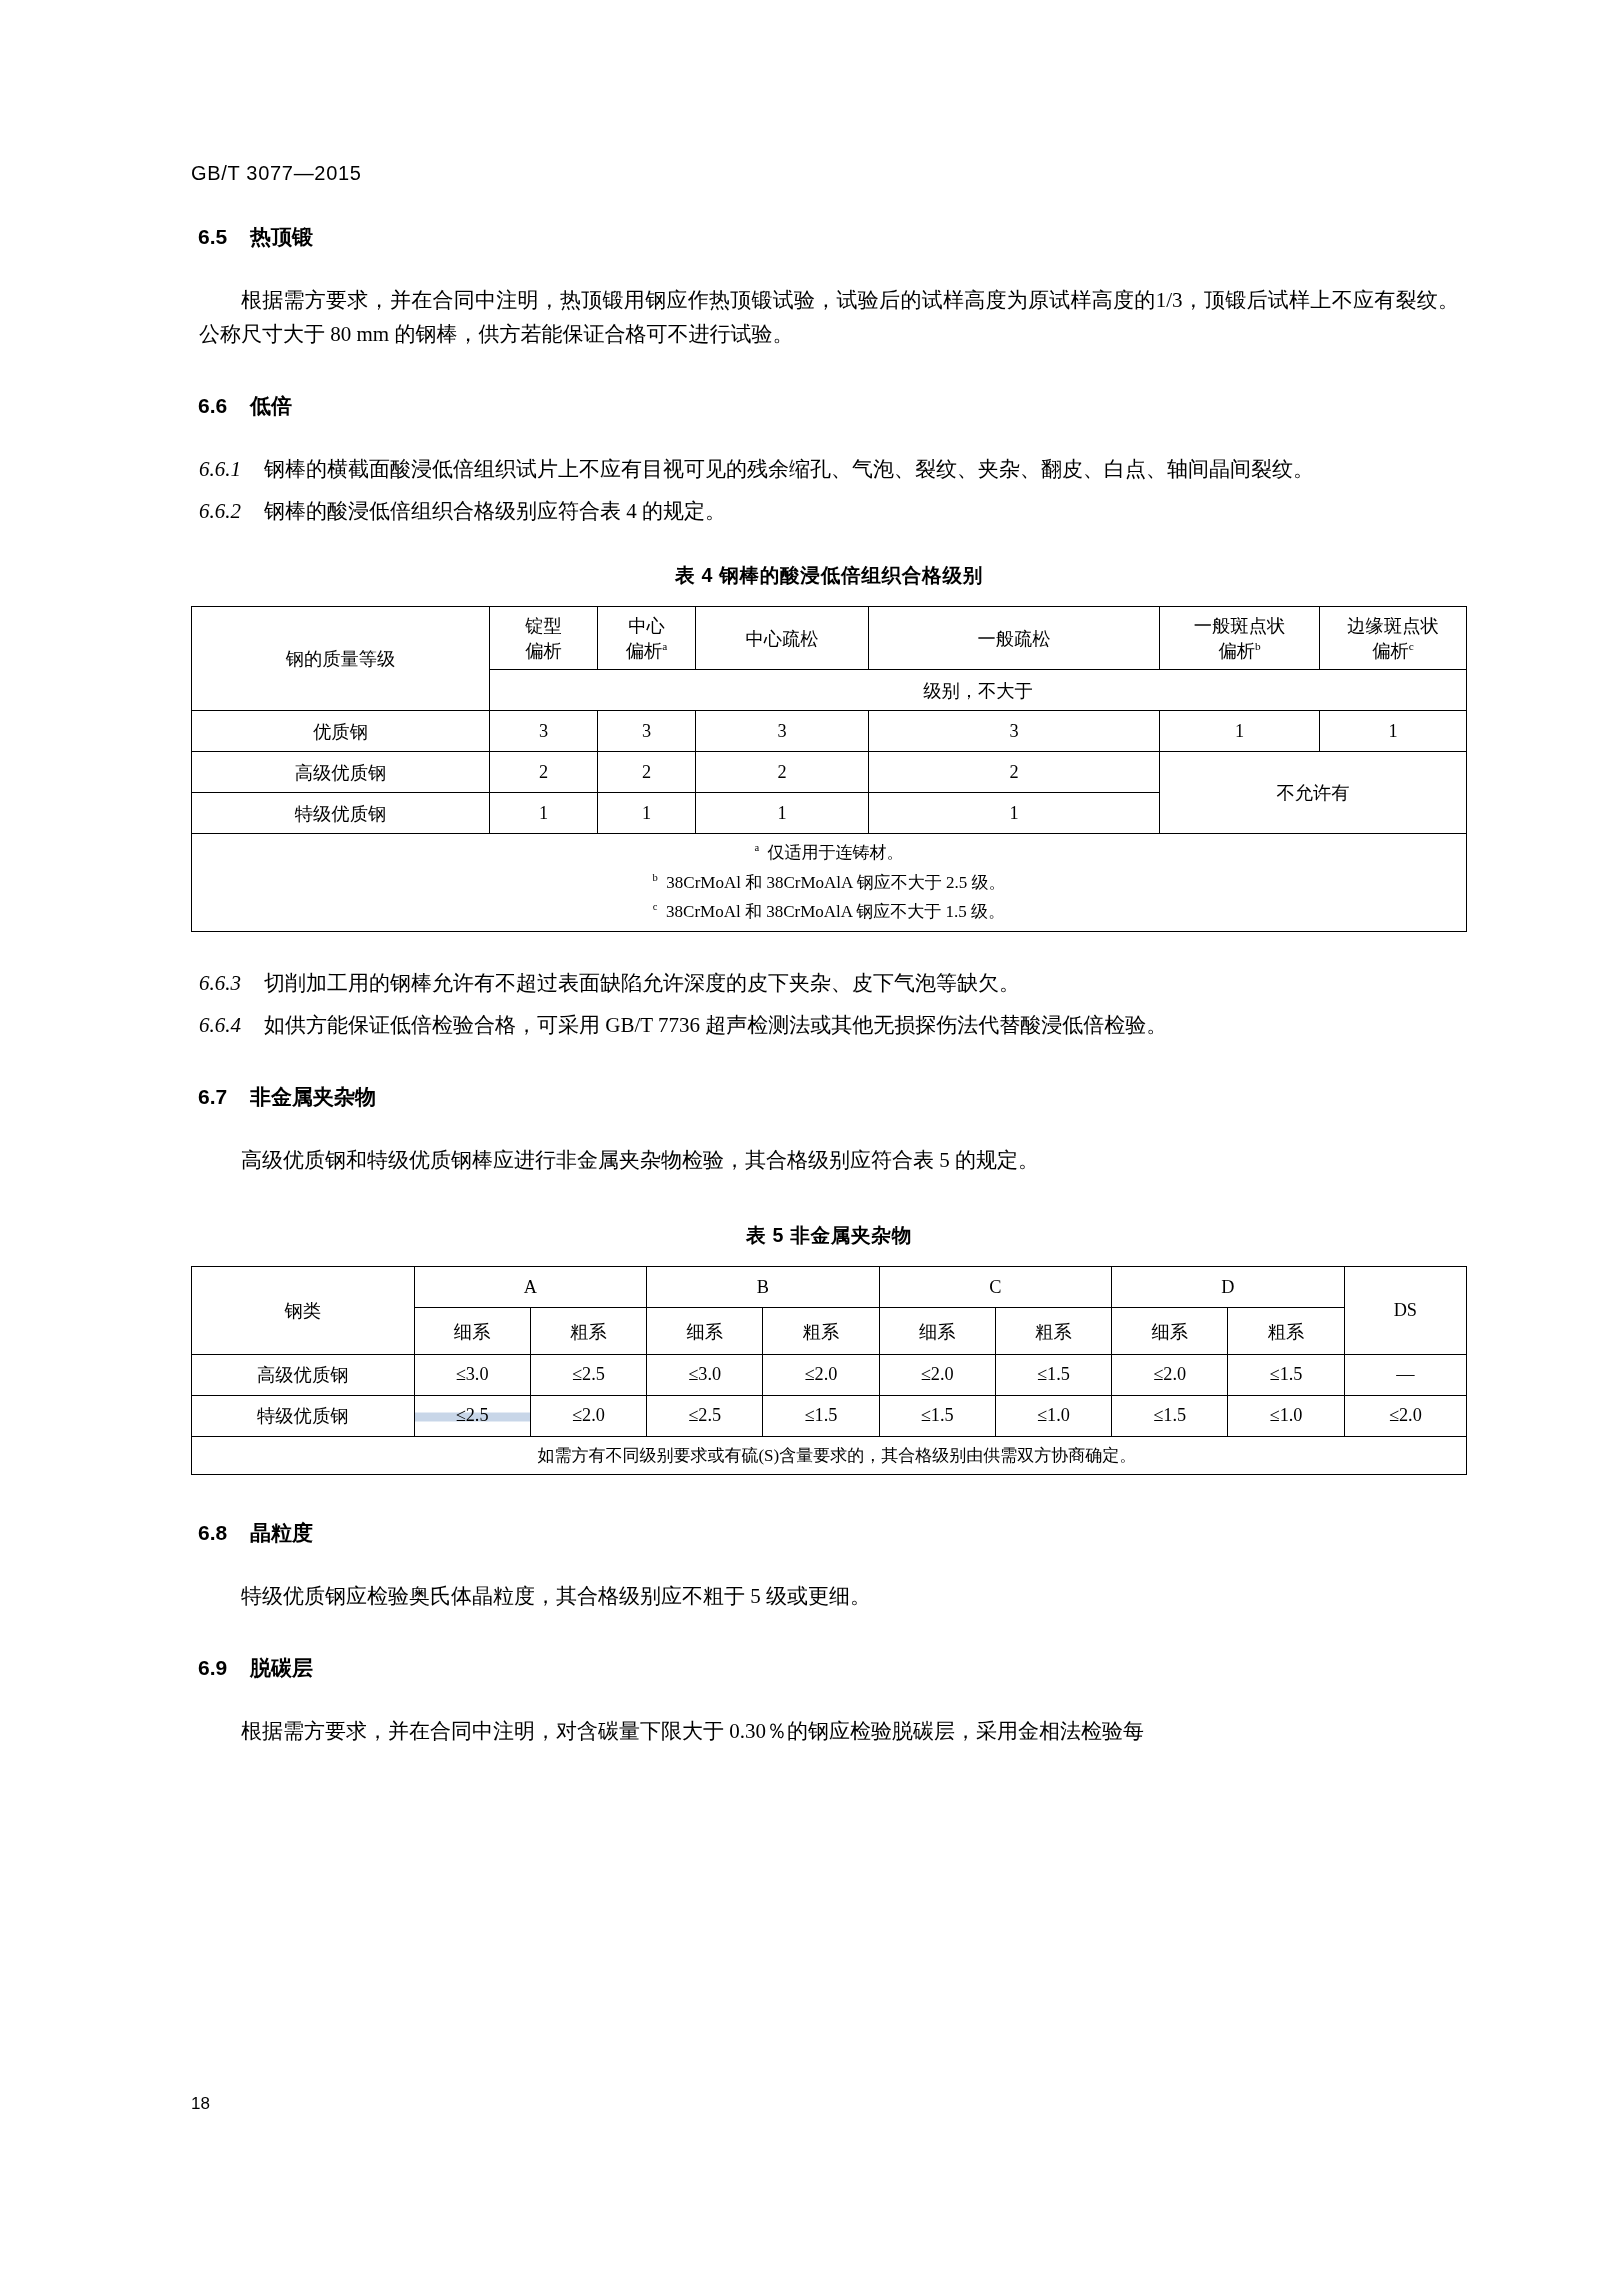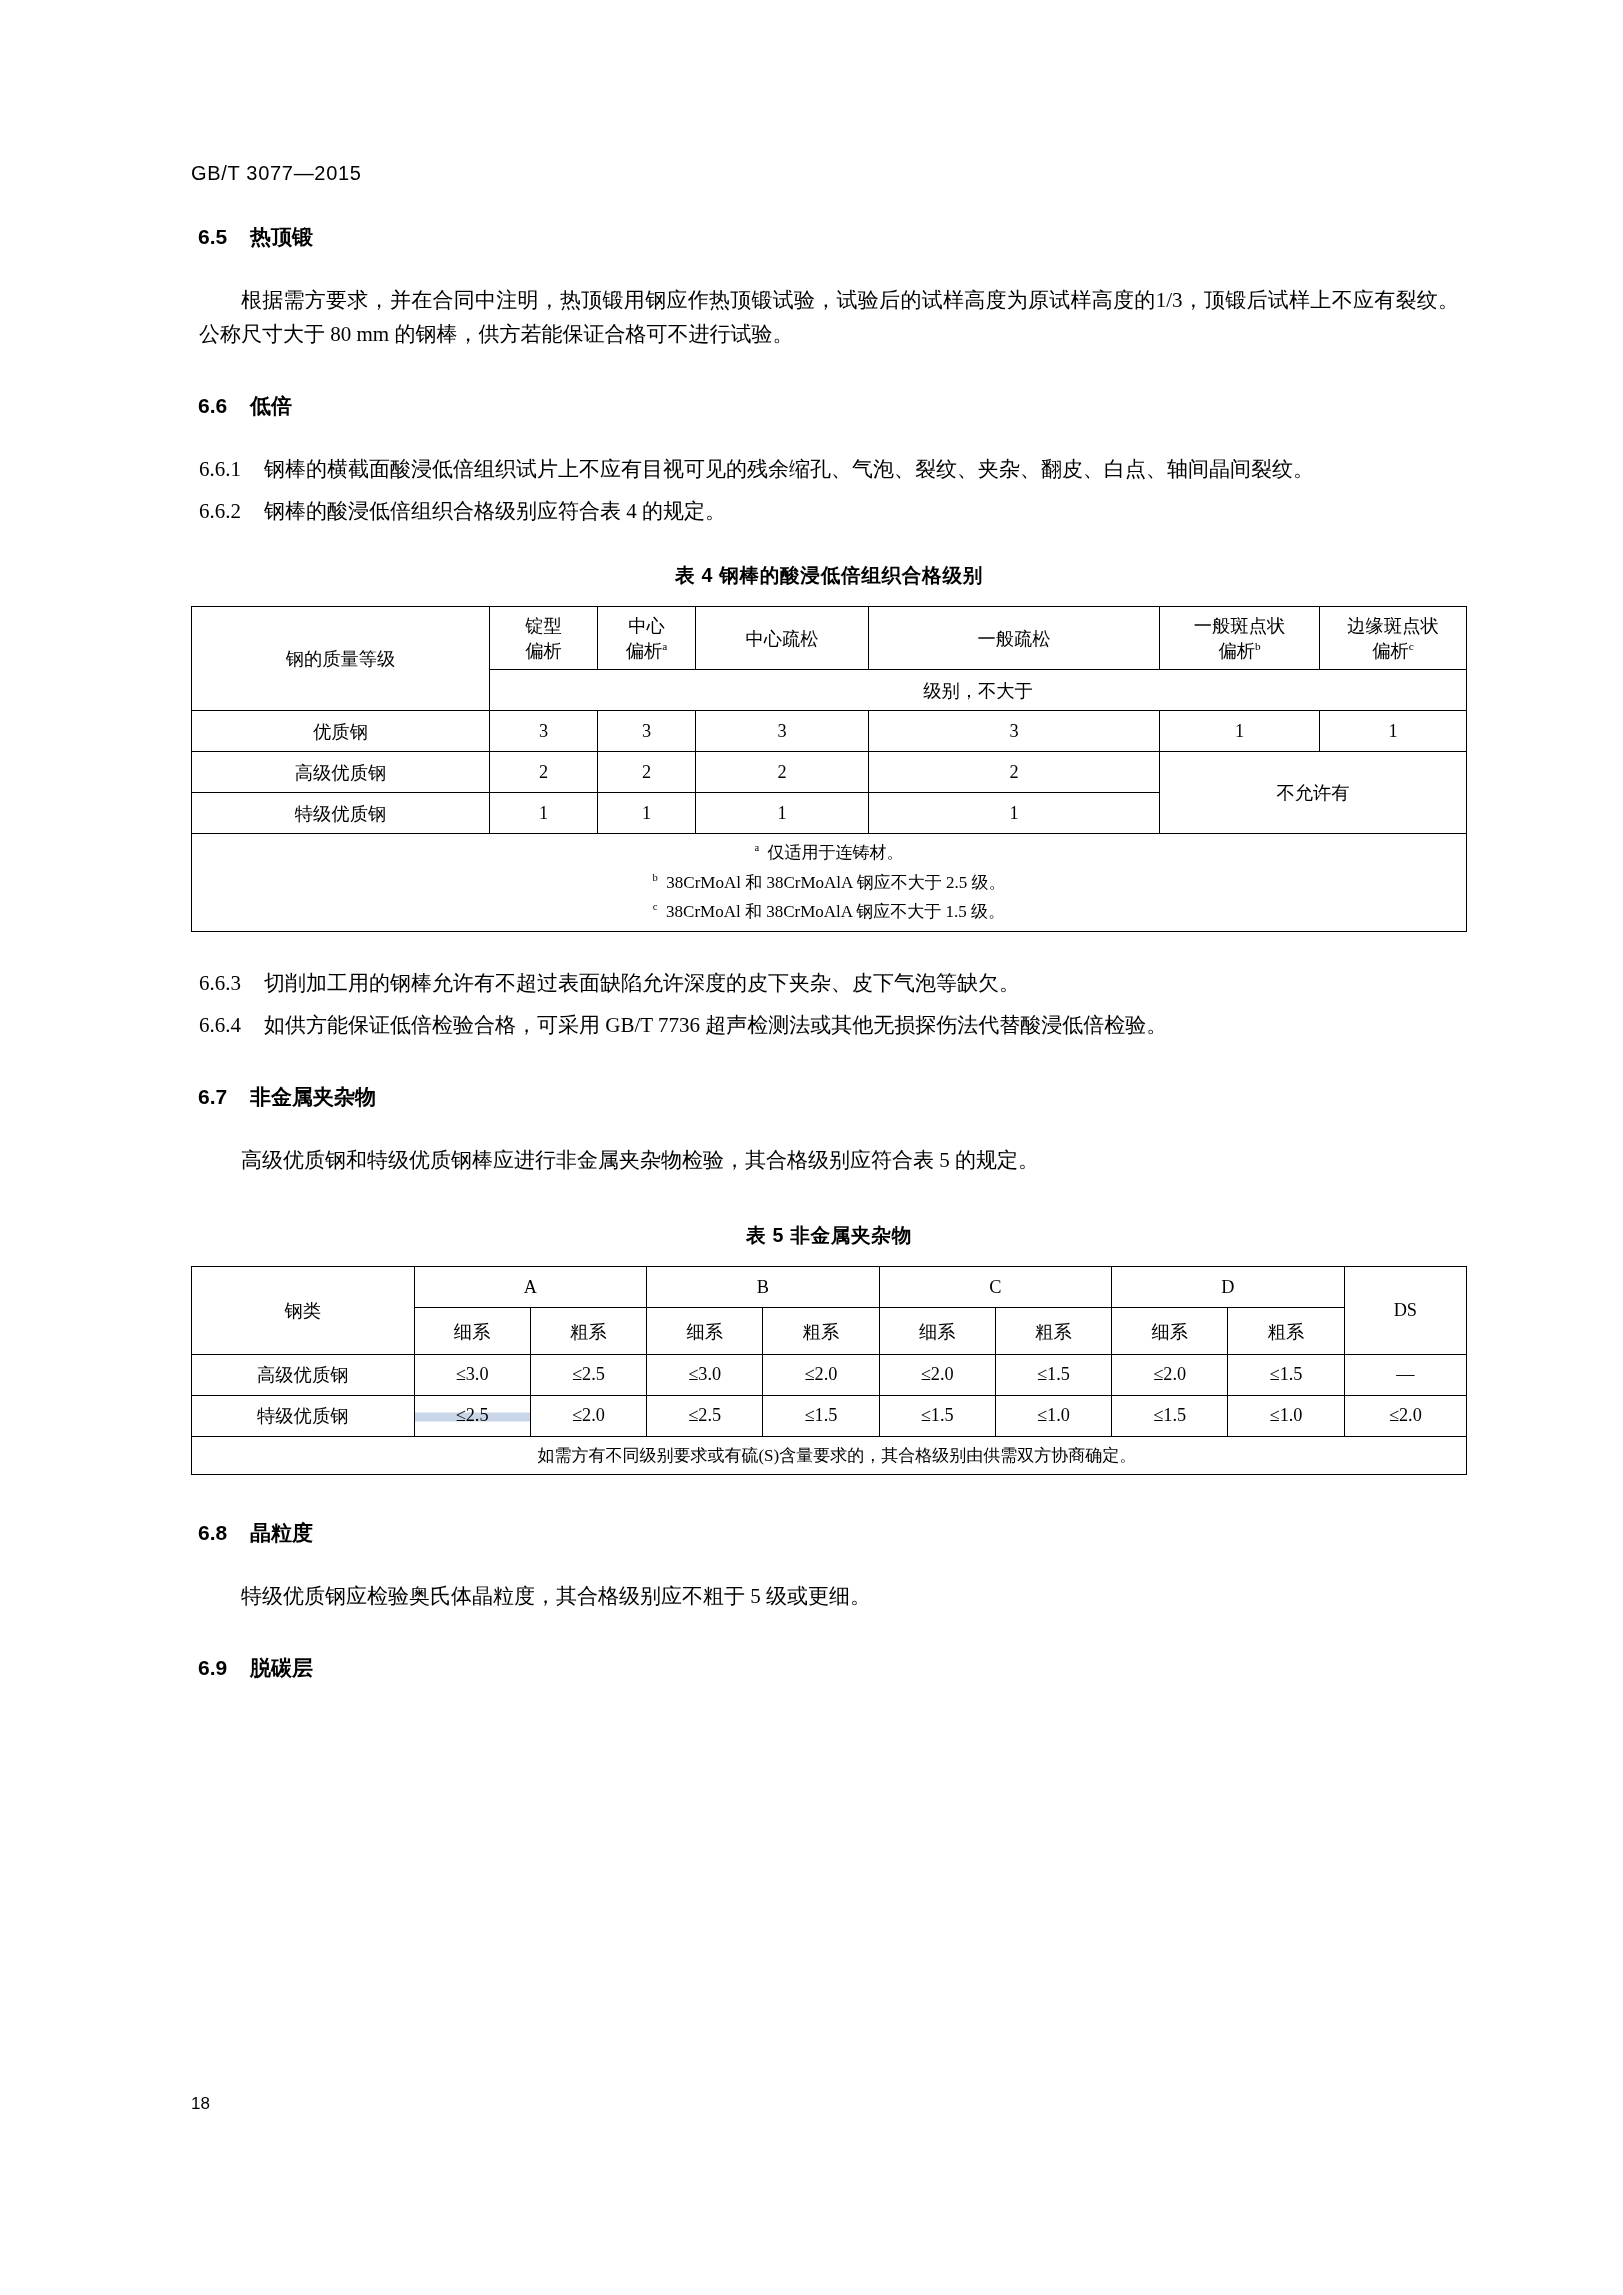--- a/index.html
+++ b/index.html
@@ -56,20 +56,21 @@
   }
   .indent {
     text-indent: 42px;
   }
   .hang {
     padding-left: 0;
   }
   .hang .lbl {
     display: inline-block;
     min-width: 65px;
+    font-style: italic;
   }
   .tbl-caption {
     text-align: center;
     font-family: "Liberation Sans", "DejaVu Sans", sans-serif;
     font-size: 19.6px;
     font-weight: bold;
     letter-spacing: 0.7px;
   }
   table.std {
     border-collapse: collapse;
@@ -306,19 +307,20 @@
     </div>
     <div class="spacer-sm"></div>
     <p class="para indent">特级优质钢应检验奥氏体晶粒度，其合格级别应不粗于 5 级或更细。</p>
 
     <div class="spacer-md"></div>
 
     <div class="sec-title">
       <span class="num">6.9</span><span>脱碳层</span>
     </div>
     <div class="spacer-sm"></div>
+    <p class="para indent">根据需方要求，并在合同中注明，对含碳量下限大于 0.30％的钢应检验脱碳层，采用金相法检验每</p>
 
   </div>
 
   <div class="pagenum">18</div>
 
 </div>
 
 
 </body></html>

